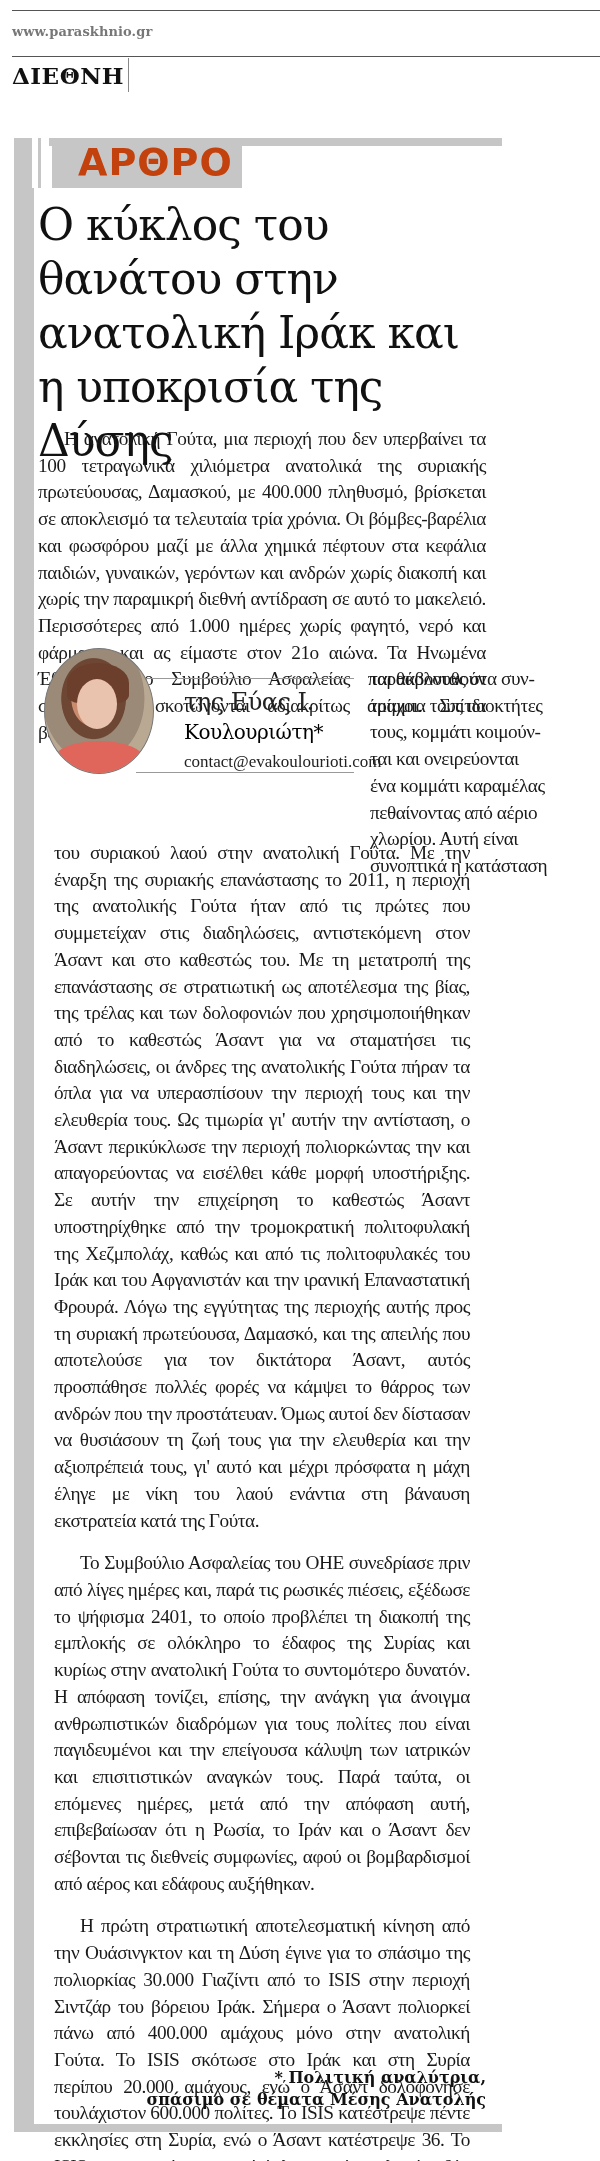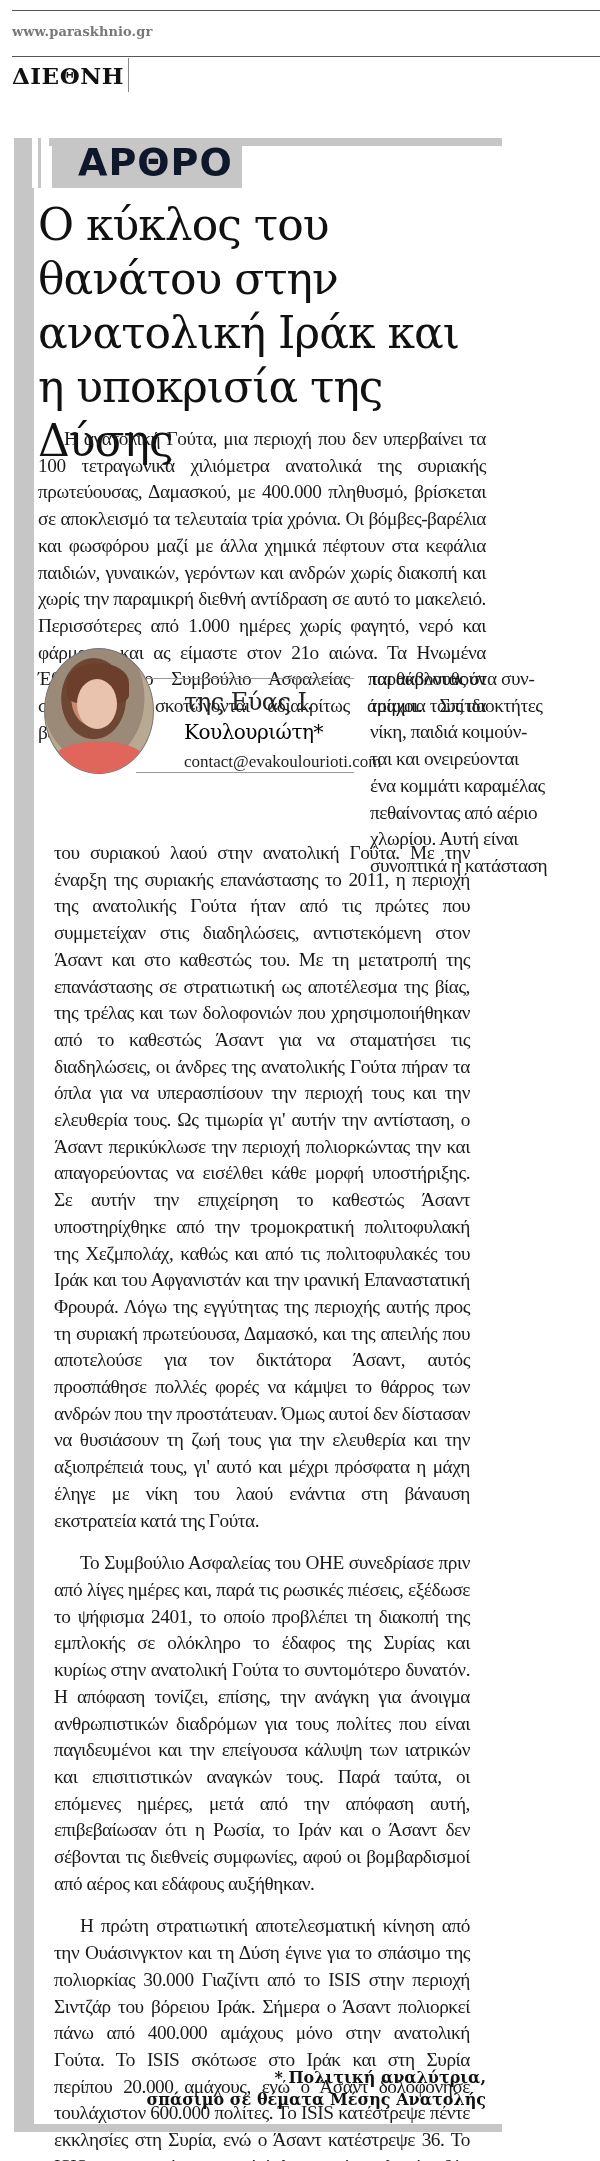--- a/index.html
+++ b/index.html
@@ -9,21 +9,21 @@
   .secline { position: absolute; left: 12px; right: 0; top: 56px; height: 1px; background: #555; }
   .section { position: absolute; left: 12px; top: 62px; font-family: "DejaVu Serif", serif; font-weight: bold; font-size: 23px; color: #111; letter-spacing: 0.5px; }
   .section-div { position: absolute; left: 128px; top: 58px; width: 1px; height: 34px; background: #888; }
 
   .box { position: absolute; left: 14px; top: 138px; width: 488px; height: 1994px; background: #c6c6c6; }
   .box-inner { position: absolute; left: 20px; top: 8px; width: 468px; height: 1978px; background: #fff; }
   .box-notch1 { position: absolute; left: 32px; top: 138px; width: 6px; height: 50px; background: #fff; }
   .box-notch2 { position: absolute; left: 38px; top: 138px; width: 3px; height: 50px; background: #c6c6c6; }
   .box-notch3 { position: absolute; left: 41px; top: 138px; width: 8px; height: 50px; background: #fff; }
   .label-bg { position: absolute; left: 52px; top: 138px; width: 190px; height: 50px; background: #c6c6c6; }
-  .label { position: absolute; left: 78px; top: 140px; font-family: "DejaVu Sans", sans-serif; font-weight: bold; font-size: 38px; color: #0f172a; letter-spacing: 1px; }
+  .label { position: absolute; left: 78px; top: 140px; font-family: "DejaVu Sans", sans-serif; font-weight: bold; font-size: 38px; color: #c2410c; letter-spacing: 1px; }
 
   .headline { position: absolute; left: 38px; top: 198px; width: 450px; font-family: "DejaVu Serif", serif; font-size: 44px; line-height: 54px; color: #111; letter-spacing: -1px; text-align: left; }
 
   .body { font-family: "Liberation Serif", serif; font-size: 19.3px; line-height: 26.7px; color: #1a1a1a; text-align: justify; letter-spacing: -0.45px; }
   .para1 { position: absolute; left: 38px; top: 426px; width: 448px; }
   .para1 p { margin: 0; text-indent: 26px; }
   .wrap-text { position: absolute; left: 370px; top: 666px; width: 116px; text-align: right; }
   .wrap-text .l { display: block; white-space: nowrap; }
 
   .byline { position: absolute; left: 44px; top: 648px; width: 320px; height: 130px; }
@@ -66,21 +66,21 @@
 
 <div class="headline">Ο κύκλος του θανάτου στην ανατολική Ιράκ και η υποκρισία της Δύσης</div>
 
 <div class="para1 body">
   <p>Η ανατολική Γούτα, μια περιοχή που δεν υπερβαίνει τα 100 τετραγωνικά χιλιόμετρα ανατολικά της συριακής πρωτεύουσας, Δαμασκού, με 400.000 πληθυσμό, βρίσκεται σε αποκλεισμό τα τελευταία τρία χρόνια. Οι βόμβες-βαρέλια και φωσφόρου μαζί με άλλα χημικά πέφτουν στα κεφάλια παιδιών, γυναικών, γερόντων και ανδρών χωρίς διακοπή και χωρίς την παραμικρή διεθνή αντίδραση σε αυτό το μακελειό. Περισσότερες από 1.000 ημέρες χωρίς φαγητό, νερό και φάρμακα, και ας είμαστε στον 21ο αιώνα. Τα Ηνωμένα Έθνη και το Συμβούλιο Ασφαλείας παρακολουθούν σιωπηλά να σκοτώνονται αδιακρίτως άμαχοι. Σπίτια βομβαρδίζον-</p>
 </div>
 
 <div class="wrap-text body">
   <span class="l">ται θάβοντας στα συν-</span>
   <span class="l">τρίμμια τους ιδιοκτήτες</span>
-  <span class="l">νίκη, παιδιά κοιμούν-</span>
+  <span class="l">τους, κομμάτι κοιμούν-</span>
   <span class="l">ται και ονειρεύονται</span>
   <span class="l">ένα κομμάτι καραμέλας</span>
   <span class="l">πεθαίνοντας από αέριο</span>
   <span class="l">χλωρίου. Αυτή είναι</span>
   <span class="l">συνοπτικά η κατάσταση</span>
 </div>
 
 <div class="byline">
   <div class="by-rule-top"></div>
   <div class="by-rule-bot"></div>

